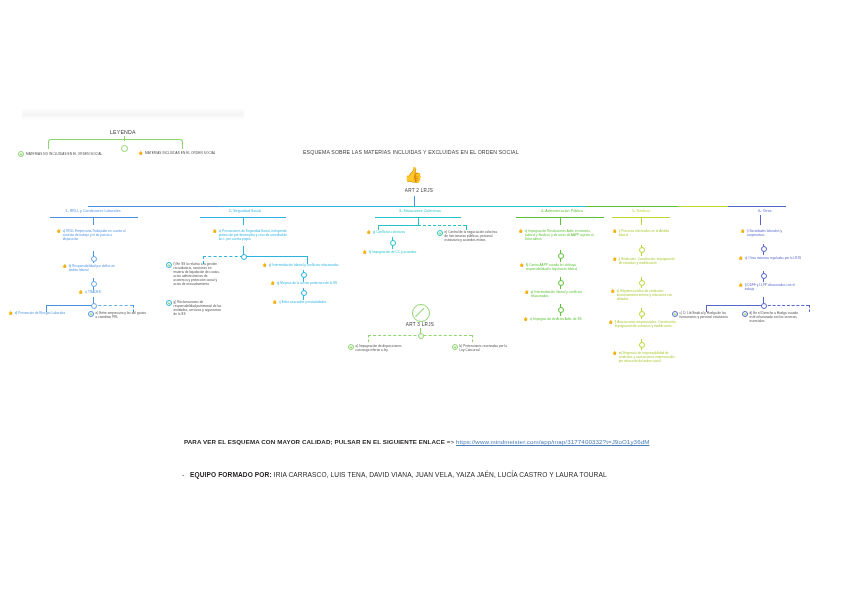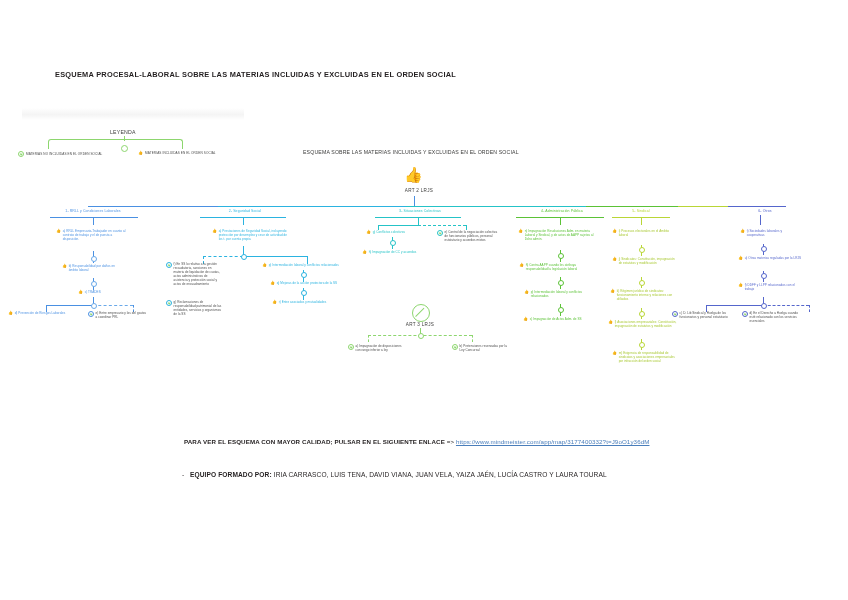--- a/index.html
+++ b/index.html
@@ -120,21 +120,20 @@
     white-space:nowrap;letter-spacing:.1px;
   }
   .team-line .dash{position:absolute;left:-8px;top:0;}
   .team-line b{font-weight:bold;}
 </style>
 </head>
 <body>
 
 <div class="page">
 
-  <div class="doc-title">ESQUEMA PROCESAL-LABORAL SOBRE LAS MATERIAS INCLUIDAS Y EXCLUIDAS EN EL ORDEN SOCIAL</div>
 
   <div class="map-shade"></div>
 
   <div class="legend-title">LEYENDA</div>
   <div class="legend-bracket"></div>
   <div class="legend-stem"></div>
   <div class="legend-dot"></div>
 
   <div class="legend-item a">
     <span class="ic-circle"></span>

